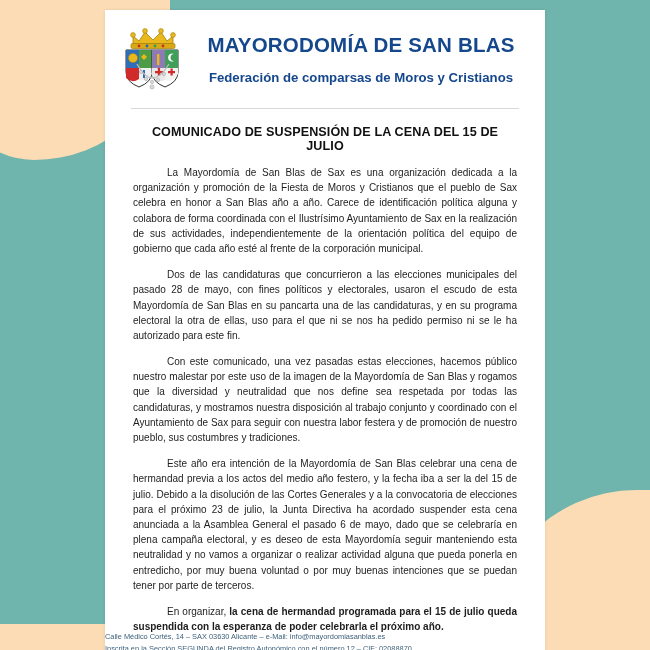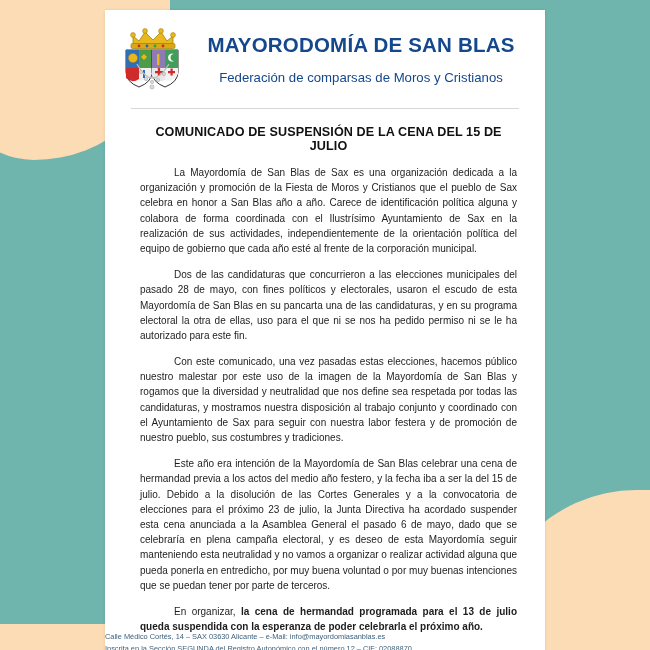--- a/index.html
+++ b/index.html
@@ -90,37 +90,37 @@
   .org-title {
     color: #14478c;
     font-weight: bold;
     font-size: 20.5px;
     letter-spacing: 0.2px;
     line-height: 1.12;
     white-space: nowrap;
   }
   .org-sub {
     color: #14478c;
-    font-weight: normal;
+    font-weight: bold;
     font-size: 13.2px;
     margin-top: 13px;
     line-height: 1.15;
     white-space: nowrap;
   }
 
   .rule {
     border: none;
     border-top: 1px solid #d8d8d8;
     margin: 6px 26px 0 26px;
     height: 0;
   }
 
   
   .doc-body {
-    padding: 10px 28px 0 35px;
+    padding: 10px 28px 0 28px;
     color: #1c1c1c;
   }
   .comm-title {
     text-align: center;
     font-weight: bold;
     font-size: 12.6px;
     letter-spacing: 0.1px;
     margin: 6px 0 12px 0;
     color: #111;
   }
@@ -234,21 +234,21 @@
 
     <div class="doc-body">
 
       <div class="comm-title">COMUNICADO DE SUSPENSIÓN DE LA CENA DEL 15 DE JULIO</div>
 
       <p class="para">La Mayordomía de San Blas de Sax es una organización dedicada a la organización y promoción de la Fiesta de Moros y Cristianos que el pueblo de Sax celebra en honor a San Blas año a año. Carece de identificación política alguna y colabora de forma coordinada con el Ilustrísimo Ayuntamiento de Sax en la realización de sus actividades, independientemente de la orientación política del equipo de gobierno que cada año esté al frente de la corporación municipal.</p>
       <p class="para">Dos de las candidaturas que concurrieron a las elecciones municipales del pasado 28 de mayo, con fines políticos y electorales, usaron el escudo de esta Mayordomía de San Blas en su pancarta una de las candidaturas, y en su programa electoral la otra de ellas, uso para el que ni se nos ha pedido permiso ni se le ha autorizado para este fin.</p>
       <p class="para">Con este comunicado, una vez pasadas estas elecciones, hacemos público nuestro malestar por este uso de la imagen de la Mayordomía de San Blas y rogamos que la diversidad y neutralidad que nos define sea respetada por todas las candidaturas, y mostramos nuestra disposición al trabajo conjunto y coordinado con el Ayuntamiento de Sax para seguir con nuestra labor festera y de promoción de nuestro pueblo, sus costumbres y tradiciones.</p>
       <p class="para">Este año era intención de la Mayordomía de San Blas celebrar una cena de hermandad previa a los actos del medio año festero, y la fecha iba a ser la del 15 de julio. Debido a la disolución de las Cortes Generales y a la convocatoria de elecciones para el próximo 23 de julio, la Junta Directiva ha acordado suspender esta cena anunciada a la Asamblea General el pasado 6 de mayo, dado que se celebraría en plena campaña electoral, y es deseo de esta Mayordomía seguir manteniendo esta neutralidad y no vamos a organizar o realizar actividad alguna que pueda ponerla en entredicho, por muy buena voluntad o por muy buenas intenciones que se puedan tener por parte de terceros.</p>
 
-      <p class="para last"><span>En organizar, </span><b>la cena de hermandad programada para el 13 de julio queda suspendida con la esperanza de poder celebrarla el próximo año.</b></p>
+      <p class="para last"><span>En organizar, </span><b>la cena de hermandad programada para el 15 de julio queda suspendida con la esperanza de poder celebrarla el próximo año.</b></p>
     </div>
 
     <div class="doc-footer">
       <div>Calle Médico Cortés, 14 – SAX 03630 Alicante – e-Mail: info@mayordomiasanblas.es</div>
       <div>Inscrita en la Sección SEGUNDA del Registro Autonómico con el número 12 – CIF: 02088870</div>
     </div>
 
   </div>
 </div>
 

